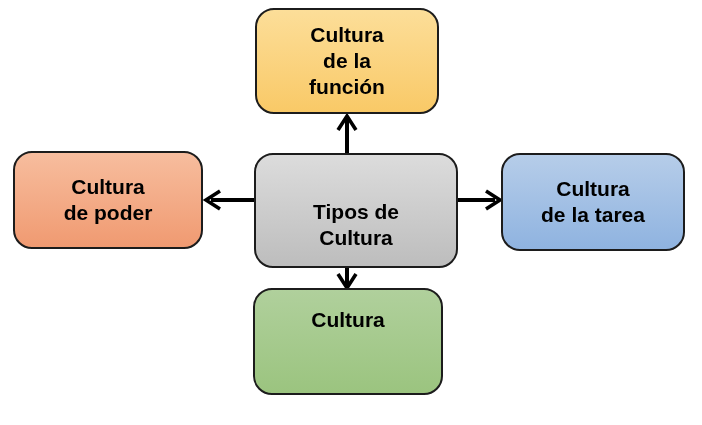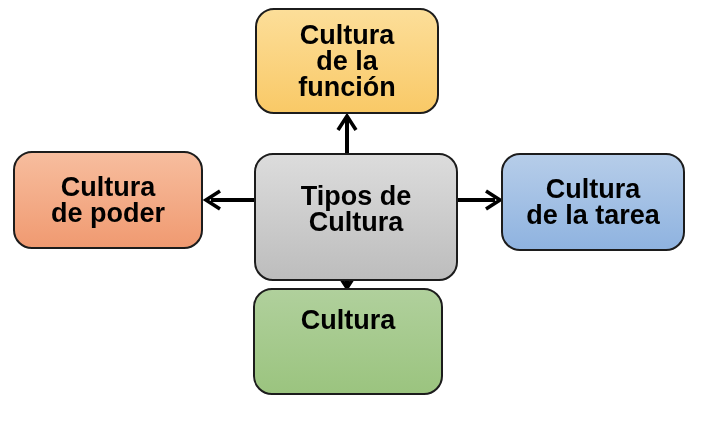--- a/index.html
+++ b/index.html
@@ -20,31 +20,31 @@
     position: absolute;
     box-sizing: border-box;
     border: 2px solid var(--border, #1C1C1C);
     border-radius: 19px;
     display: flex;
     justify-content: center;
     align-items: center;
     text-align: center;
     color: var(--text, #000000);
     font-weight: 700;
-    font-size: 27px;
+    font-size: 21px;
     line-height: 26px;
   }
   .node .label {
     white-space: pre-line;
     display: block;
   }
   .node-top    { left: 255px; top: 8px;   width: 184px; height: 106px; }
   .node-left   { left: 13px;  top: 151px; width: 190px; height: 98px;  }
-  .node-center { left: 254px; top: 153px; width: 204px; height: 128px;
-                 align-items: flex-start; padding-top: 28px; }
+  .node-center { left: 254px; top: 153px; width: 204px; height: 115px;
+                 align-items: center; padding-top: 28px; }
   .node-right  { left: 501px; top: 153px; width: 184px; height: 98px;  }
   .node-bottom { left: 253px; top: 288px; width: 190px; height: 107px;
                  align-items: flex-start; padding-top: 17px; }
   svg.arrows {
     position: absolute;
     left: 0; top: 0;
     width: 702px; height: 425px;
     pointer-events: none;
   }
   svg.arrows line {

